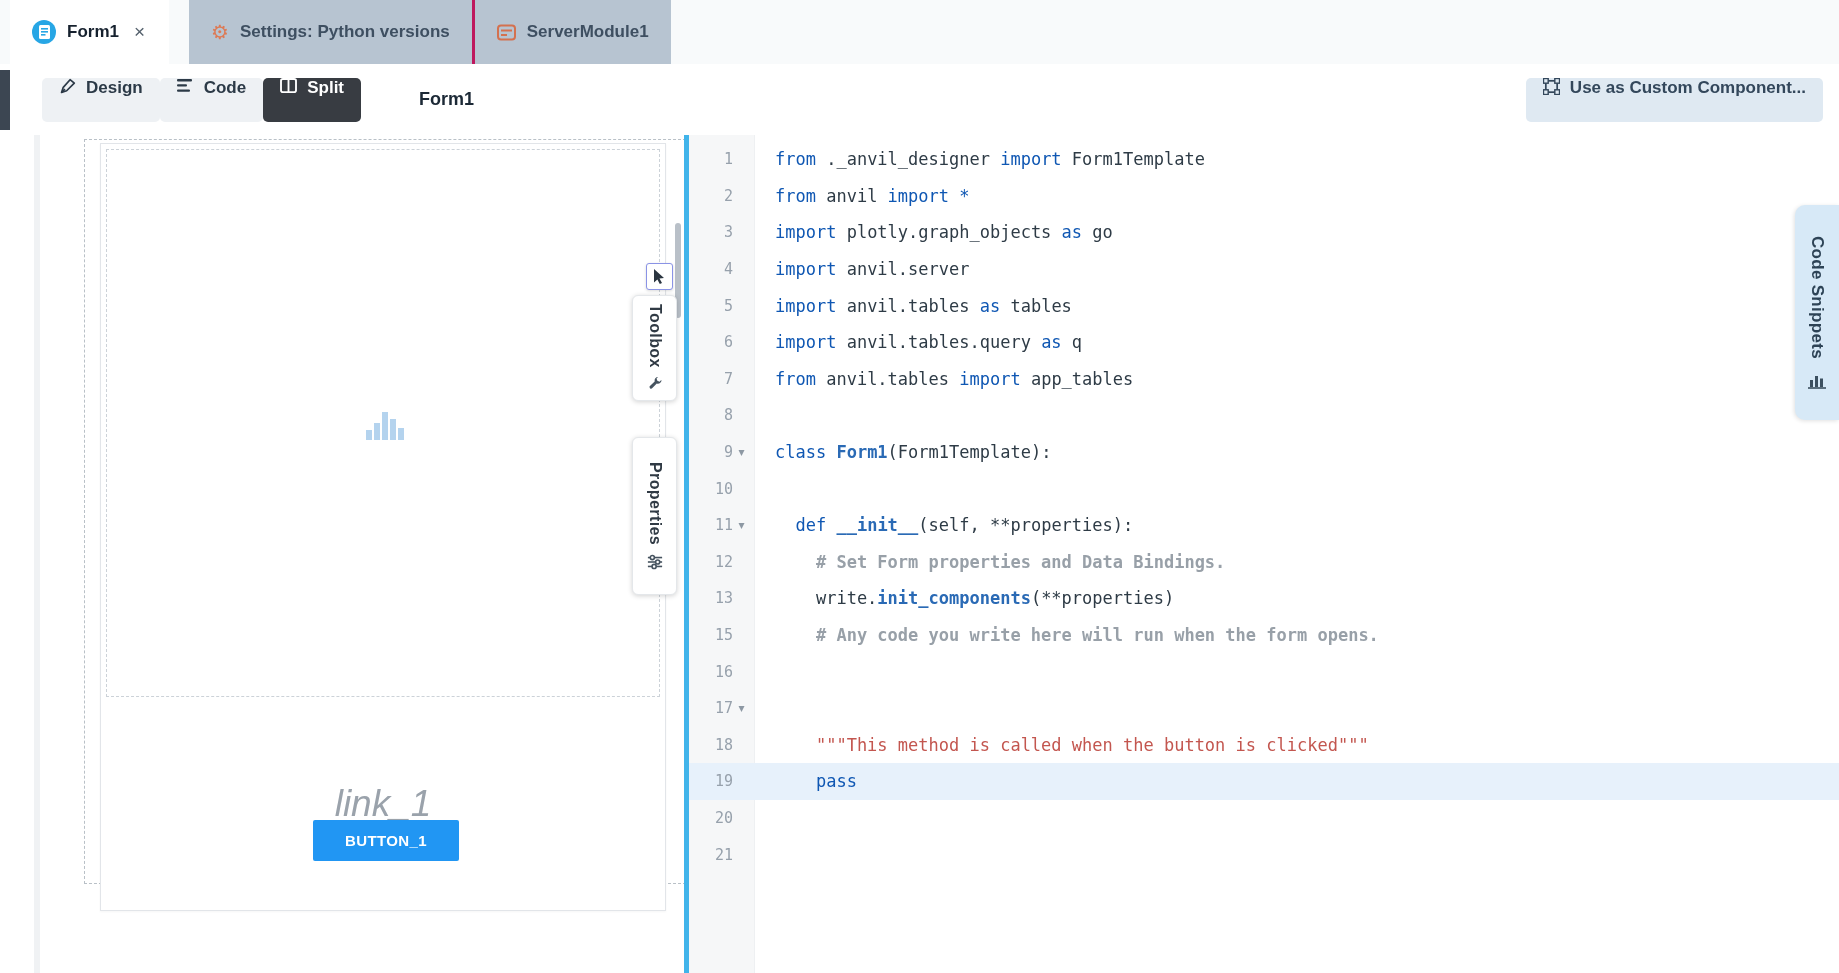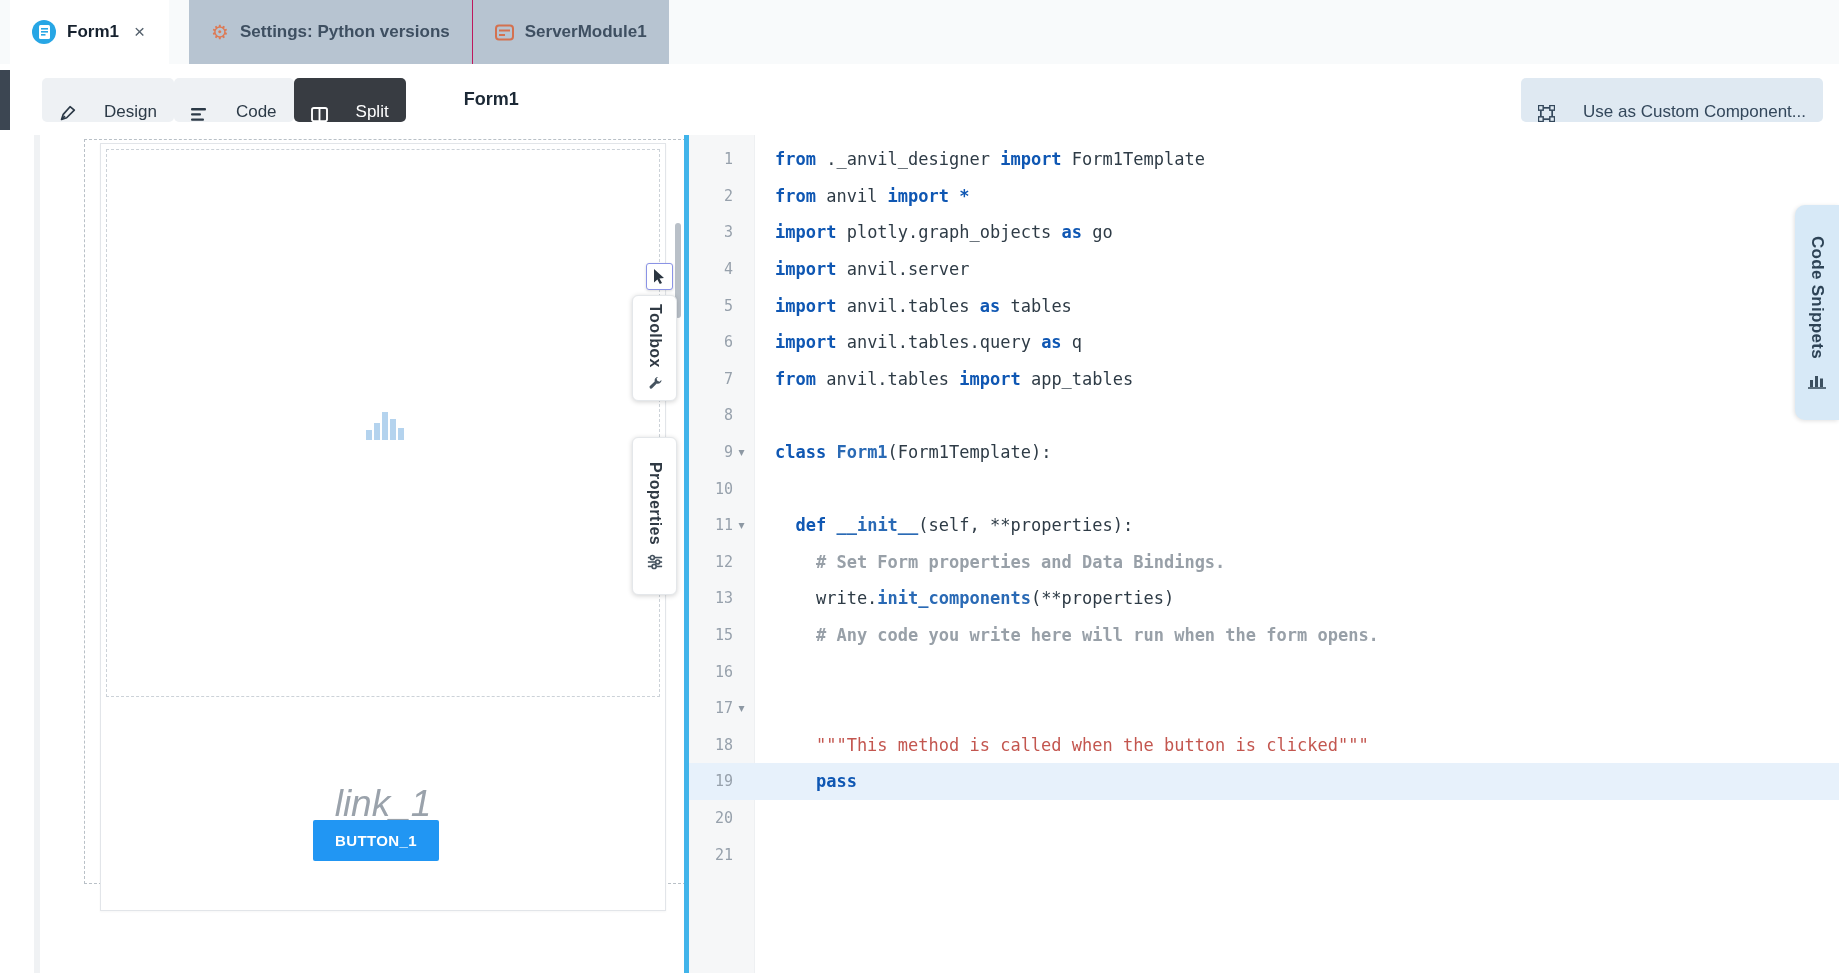--- a/index.html
+++ b/index.html
@@ -6,54 +6,54 @@
   html,body { width:1839px; height:973px; background:#fff; overflow:hidden;
               font-family:"Liberation Sans",sans-serif; }
   .app { position:relative; width:1839px; height:973px; background:#fff; }
 
   
   .tabbar { position:absolute; top:0; left:0; right:0; height:64px; background:#f8fafb;
             display:flex; align-items:stretch; }
   .tab { display:flex; align-items:center; gap:11px; padding:0 22px; font-size:17px; cursor:default; }
   .tab.active { background:#fff; color:#16212e; font-weight:700; margin-left:10px; }
   .tab.inactive { background:#b7c4d1; color:#3e4f61; font-weight:700; }
-  .tab.inactive + .tab.inactive { border-left:1px solid #be185d; }
+  .tab.inactive + .tab.inactive { border-left:3px solid #be185d; }
   .tab.inactive:first-of-type { margin-left:0; }
   .tab-gap { width:20px; }
   .tab .close { font-size:19px; color:#55616d; font-weight:400; padding:0 2px; margin-left:2px; }
   .form-badge { width:24px; height:24px; border-radius:50%; background:#27a6e5; display:flex;
                 align-items:center; justify-content:center; flex:none; }
   .gear-glyph { font-family:"DejaVu Sans",sans-serif; font-size:20px; color:#dd7a55; line-height:1; }
 
   
   .toolbar { position:absolute; top:64px; left:0; right:0; height:71px; background:#fff;
              display:flex; align-items:center; }
   .side-handle { position:absolute; left:0; top:6px; width:10px; height:60px; background:#3c4652; }
-  .btn { height:44px; border-radius:5px; display:flex; align-items:flex-end; gap:28px;
-         padding:0 17px; font-size:17px; font-weight:400; cursor:default; }
+  .btn { height:44px; border-radius:5px; display:flex; align-items:flex-start; gap:10px;
+         padding:0 17px; font-size:17px; font-weight:700; cursor:default; }
   .btn-light { background:#eef1f4; color:#2c3a47; }
   .btn-dark  { background:#383c42; color:#ffffff; }
   .btn-soft  { background:#dfe9f2; color:#33475b; }
   .mL42 { margin-left:42px; } .mL8 { }
   .page-title { margin-left:58px; font-size:18px; font-weight:700; color:#1c2936; }
   .toolbar .spacer { flex:1; }
   .mR16 { margin-right:16px; }
 
   
   .designer { position:absolute; top:135px; left:0; width:684px; bottom:0; background:#fff; overflow:hidden; }
   .scroll-strip { position:absolute; left:34px; top:0; bottom:0; width:6px; background:#f0f2f4; }
   .outer-dashed { position:absolute; left:84px; top:4px; width:612px; height:745px;
                   border:1px dashed #b9c0c7; border-right:none; }
   .form-card { position:absolute; left:100px; top:8px; width:566px; height:768px; background:#fff;
                border:1px solid #e2e5e9; box-shadow:0 1px 2px rgba(0,0,0,.04); }
   .plot-area { position:absolute; left:5px; top:5px; right:5px; height:548px;
                border:1px dashed #ccd2d8; display:flex; align-items:center; justify-content:center; }
   .link-label { position:absolute; left:0; right:0; top:554px; bottom:0; display:flex;
                 align-items:center; justify-content:center; font-style:italic; font-size:37px; color:#9aa2ab; }
-  .btn-component { position:absolute; left:313px; top:685px; width:126px; height:41px; background:#2196f3;
+  .btn-component { position:absolute; left:313px; top:685px; width:146px; height:41px; background:#2196f3;
                    color:#fff; font-size:15px; font-weight:700; letter-spacing:.4px; border-radius:2px;
                    display:flex; align-items:center; justify-content:center; }
   .designer-thumb { position:absolute; left:675px; top:88px; width:6px; height:95px;
                     background:#b9c0c8; border-radius:3px; }
   .cursor-tool { position:absolute; left:646px; top:128px; width:27px; height:27px; background:#fff;
                  border:1.5px solid #8a93e6; border-radius:3px; display:flex; align-items:center;
                  justify-content:center; box-shadow:0 1px 3px rgba(0,0,0,.15); }
   .side-tab { position:absolute; left:632px; width:45px; background:#fff; border:1px solid #e4e7ea;
               border-radius:6px; box-shadow:0 1px 5px rgba(0,0,0,.18); display:flex; flex-direction:column;
               align-items:center; justify-content:center; gap:9px; }
@@ -70,21 +70,21 @@
                border-right:1px solid #eef0f2; }
   .code-lines { position:absolute; left:0; top:6px; right:0; }
   .code-row { display:flex; height:36.6px; align-items:center; position:relative; }
   .code-row.hl { background:#e7f1fb; }
   .gut-cell { width:66px; flex:none; display:flex; align-items:center; justify-content:flex-end;
               padding-right:5px; }
   .ln { font-family:"DejaVu Sans Mono",monospace; font-size:15px; color:#97a1ac; text-align:right; min-width:26px; }
   .fold { width:17px; font-size:12px; color:#8d98a3; text-align:center; font-family:"DejaVu Sans",sans-serif; }
   .code-cell { padding-left:20px; font-family:"DejaVu Sans Mono",monospace; font-size:17px;
                white-space:pre; color:#2e3b46; }
-  .tk-kw { color:#0f57b3; font-weight:700; }
+  .tk-kw { color:#0f57b3; font-weight:400; }
   .tk-fn { color:#2a6ab5; font-weight:700; }
   .tk-cm { color:#98a0a8;font-weight:bold; }
   .tk-st { color:#c3564f; }
   .tk-pl { color:#2e3b46; }
 
   
   .snippets-tab { position:absolute; right:0; top:205px; width:44px; height:215px; background:#d7e9f7;
                   border-radius:10px 0 0 10px; box-shadow:-1px 1px 4px rgba(0,0,0,.12); z-index:5;
                   display:flex; flex-direction:column; align-items:center; justify-content:center; gap:14px; }
   .snippets-tab .vtext { writing-mode:vertical-rl; font-size:17px; font-weight:700; color:#2d4356; letter-spacing:.3px; }

